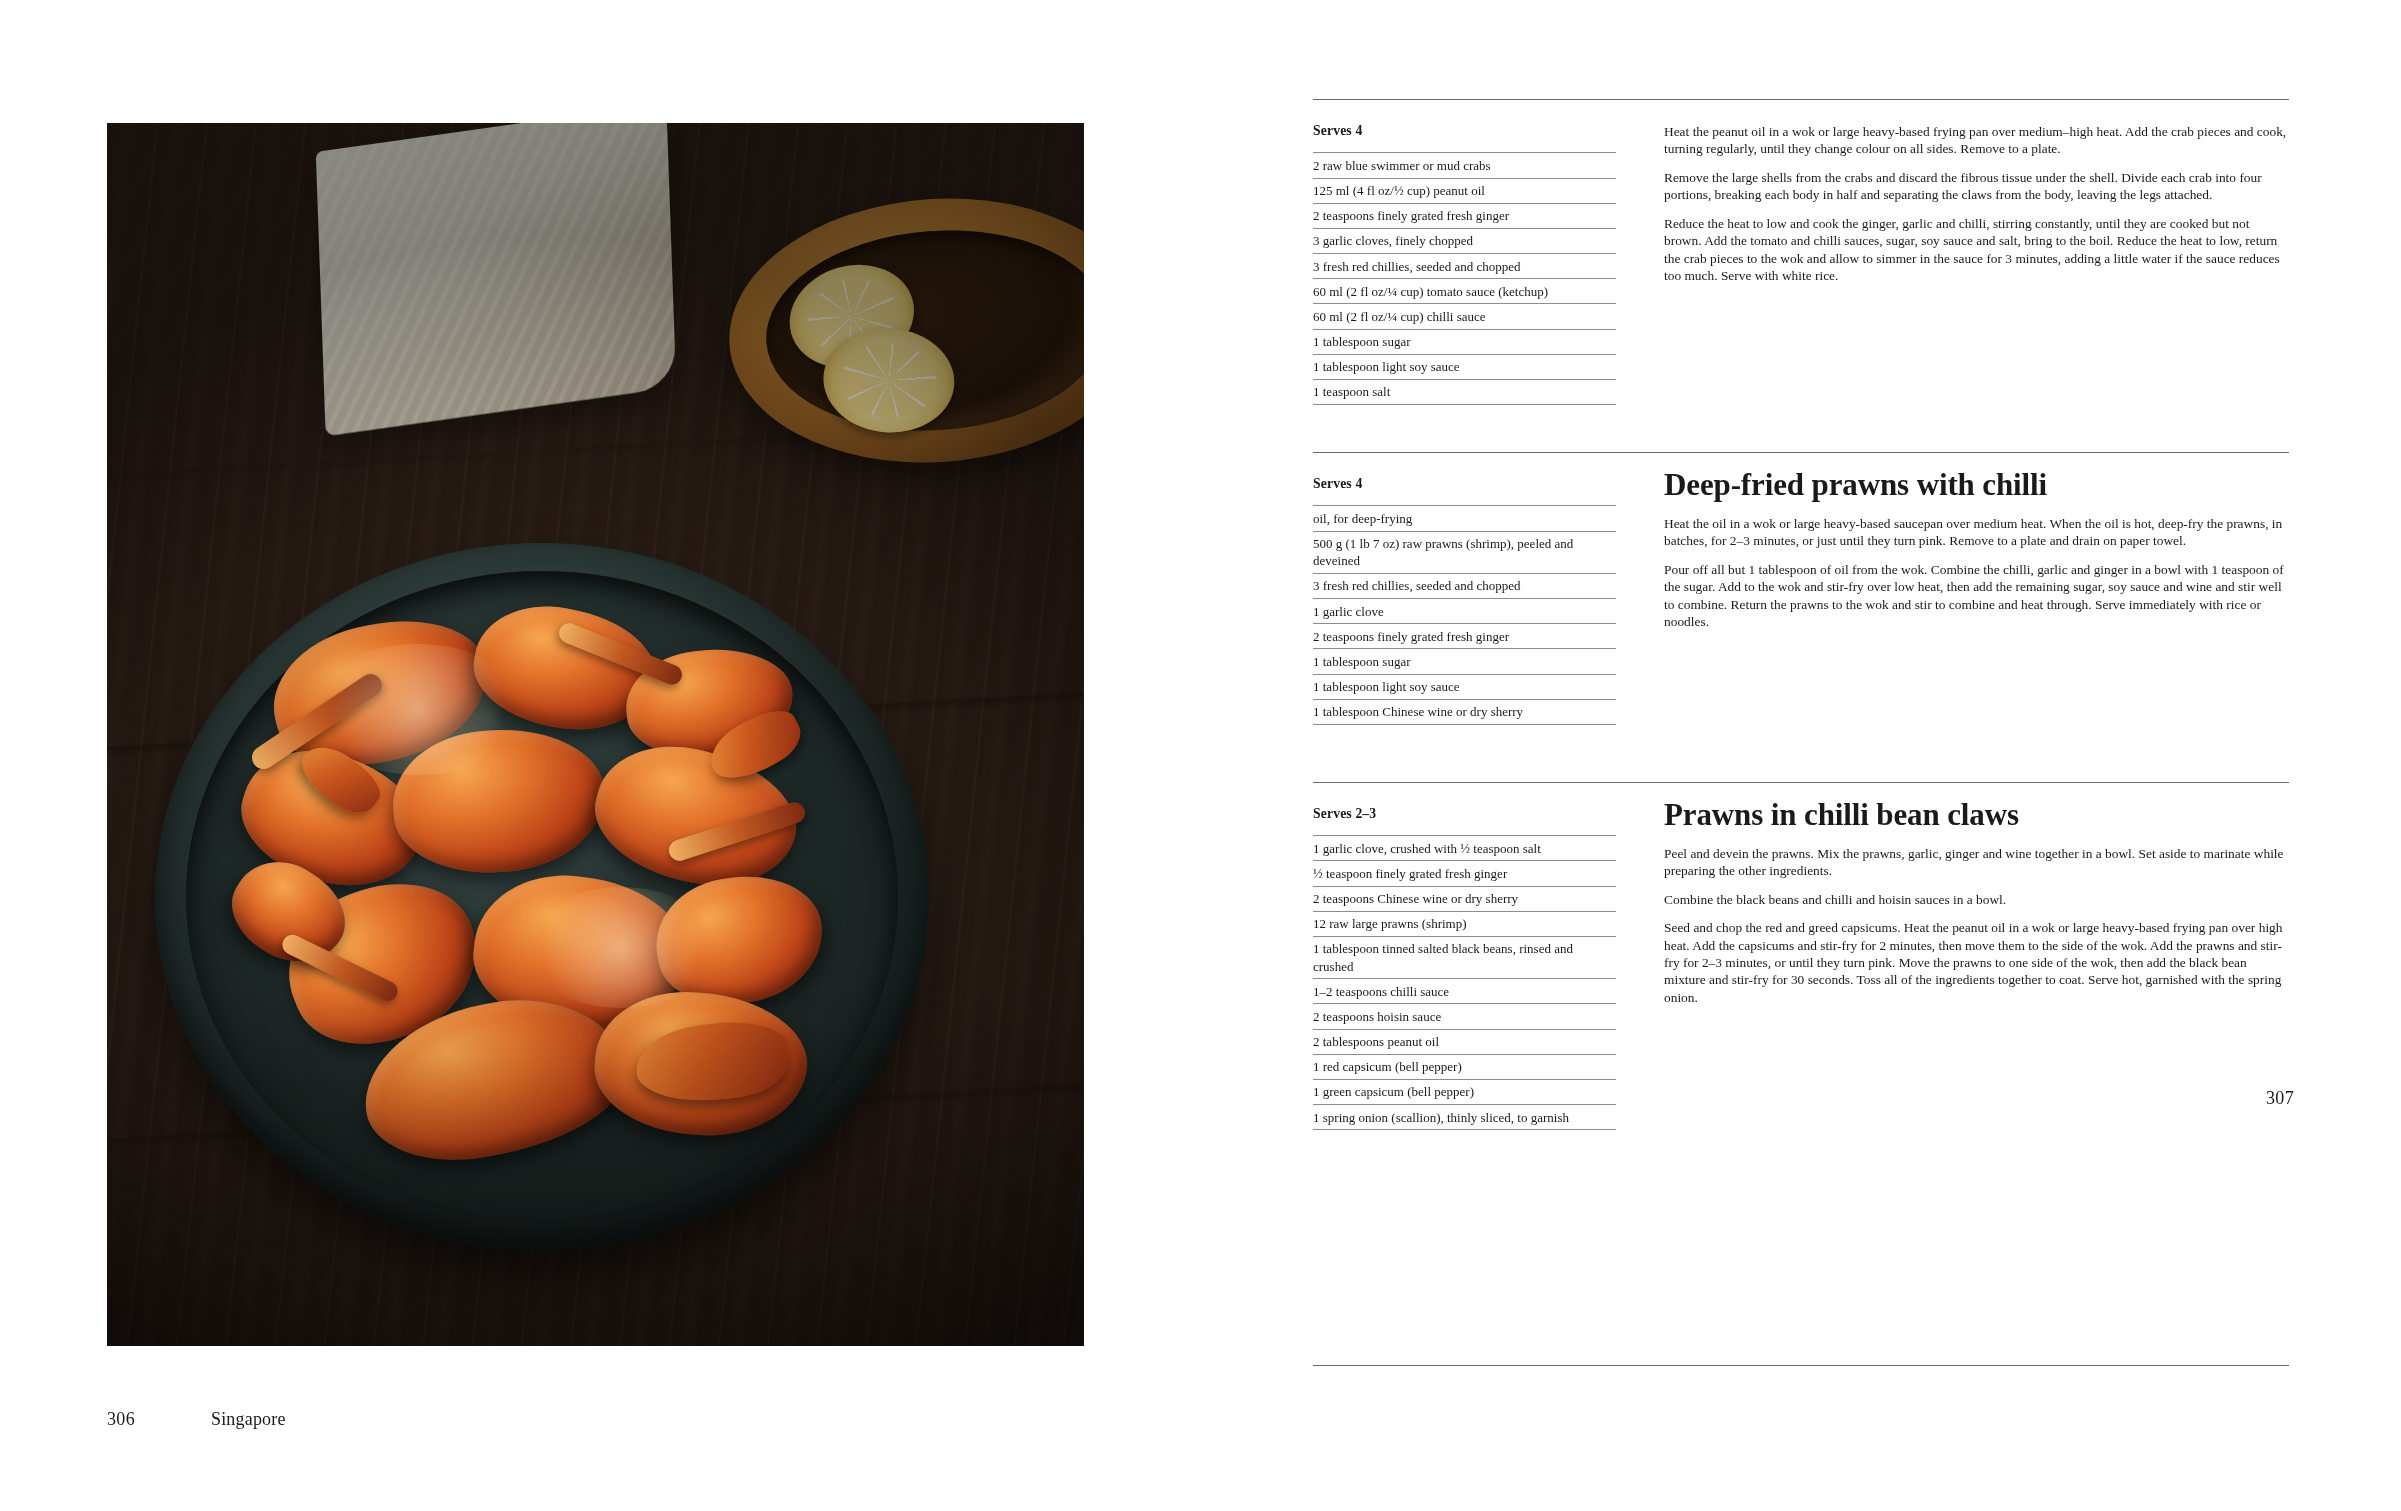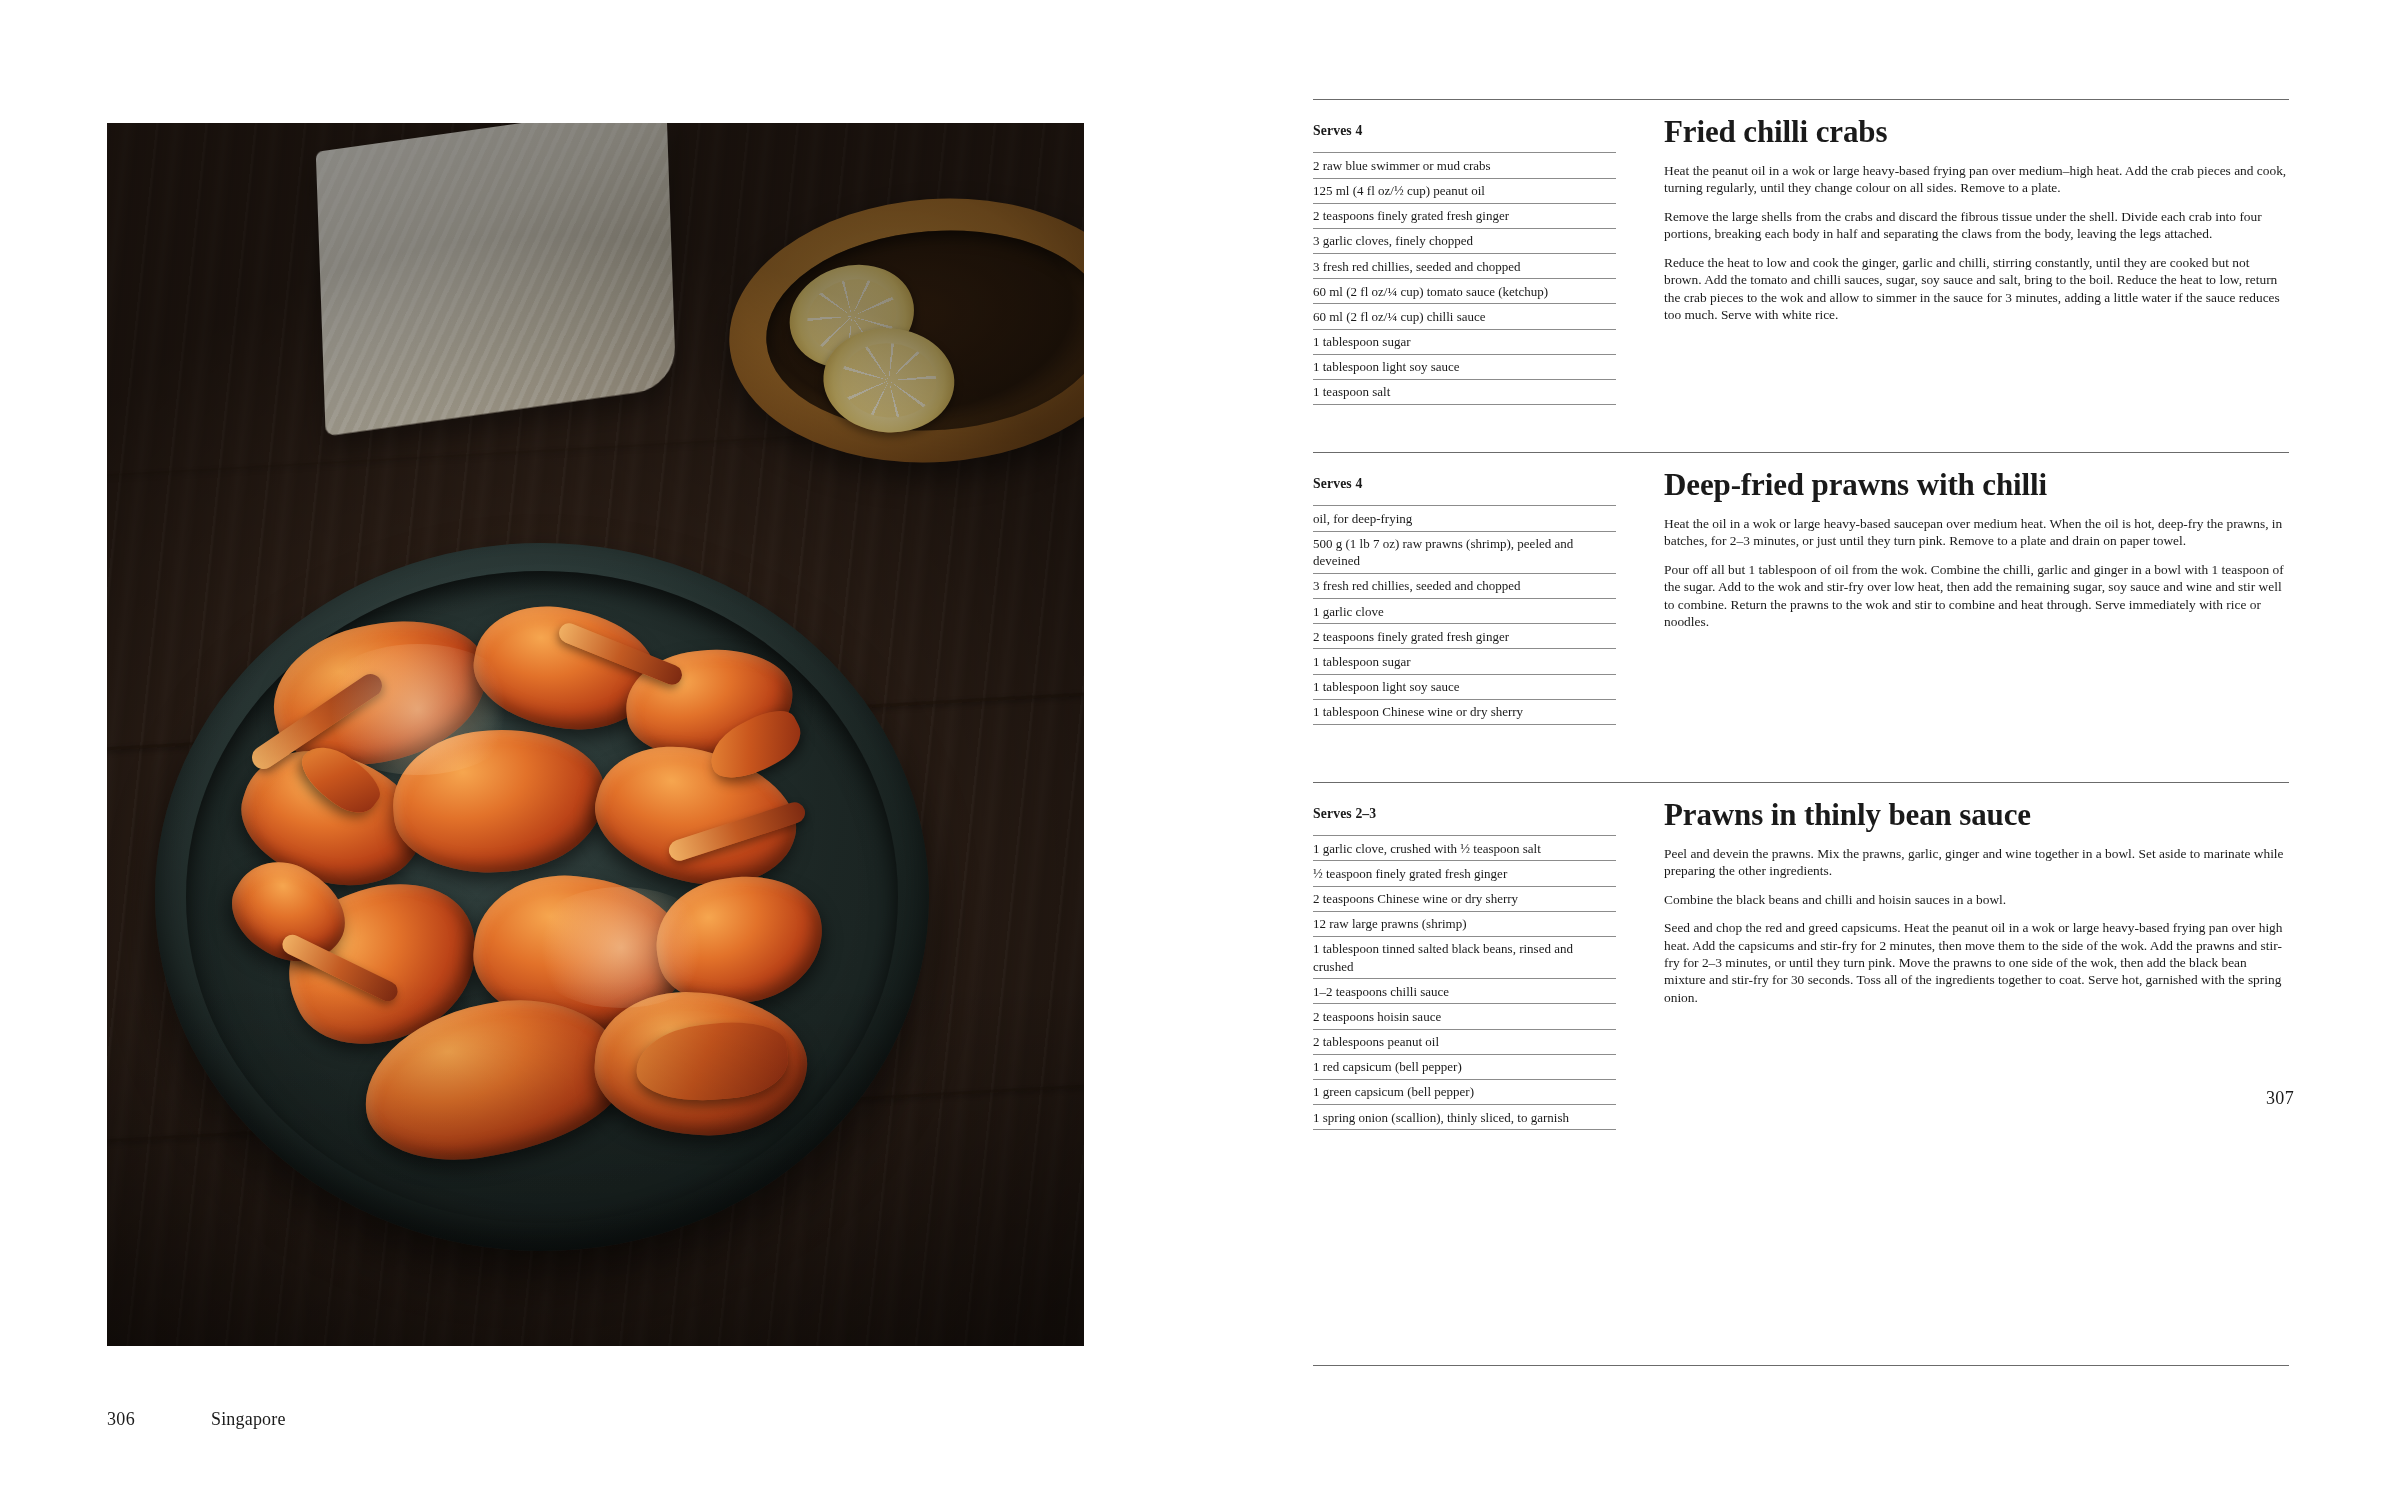--- a/index.html
+++ b/index.html
@@ -412,21 +412,20 @@
               <li>3 garlic cloves, finely chopped</li>
               <li>3 fresh red chillies, seeded and chopped</li>
               <li>60 ml (2 fl oz/¼ cup) tomato sauce (ketchup)</li>
               <li>60 ml (2 fl oz/¼ cup) chilli sauce</li>
               <li>1 tablespoon sugar</li>
               <li>1 tablespoon light soy sauce</li>
               <li>1 teaspoon salt</li>
             </ul>
           </div>
           <div class="col-method">
-            <h2 class="recipe-title">Fried chilli crabs</h2>
             <div class="method">
               <p>Heat the peanut oil in a wok or large heavy-based frying pan over medium–high heat. Add the crab pieces and cook, turning regularly, until they change colour on all sides. Remove to a plate.</p>
               <p>Remove the large shells from the crabs and discard the fibrous tissue under the shell. Divide each crab into four portions, breaking each body in half and separating the claws from the body, leaving the legs attached.</p>
               <p>Reduce the heat to low and cook the ginger, garlic and chilli, stirring constantly, until they are cooked but not brown. Add the tomato and chilli sauces, sugar, soy sauce and salt, bring to the boil. Reduce the heat to low, return the crab pieces to the wok and allow to simmer in the sauce for 3 minutes, adding a little water if the sauce reduces too much. Serve with white rice.</p>
             </div>
           </div>
         </div>
       </div>
 
       <div class="spacer-1"></div>
@@ -472,21 +471,21 @@
               <li>1 tablespoon tinned salted black beans, rinsed and crushed</li>
               <li>1–2 teaspoons chilli sauce</li>
               <li>2 teaspoons hoisin sauce</li>
               <li>2 tablespoons peanut oil</li>
               <li>1 red capsicum (bell pepper)</li>
               <li>1 green capsicum (bell pepper)</li>
               <li>1 spring onion (scallion), thinly sliced, to garnish</li>
             </ul>
           </div>
           <div class="col-method">
-            <h2 class="recipe-title">Prawns in thinly bean sauce</h2>
+            <h2 class="recipe-title">Prawns in chilli bean claws</h2>
             <div class="method">
               <p>Peel and devein the prawns. Mix the prawns, garlic, ginger and wine together in a bowl. Set aside to marinate while preparing the other ingredients.</p>
               <p>Combine the black beans and chilli and hoisin sauces in a bowl.</p>
               <p>Seed and chop the red and greed capsicums. Heat the peanut oil in a wok or large heavy-based frying pan over high heat. Add the capsicums and stir-fry for 2 minutes, then move them to the side of the wok. Add the prawns and stir-fry for 2–3 minutes, or until they turn pink. Move the prawns to one side of the wok, then add the black bean mixture and stir-fry for 30 seconds. Toss all of the ingredients together to coat. Serve hot, garnished with the spring onion.</p>
             </div>
           </div>
         </div>
       </div>
 
     </div>

